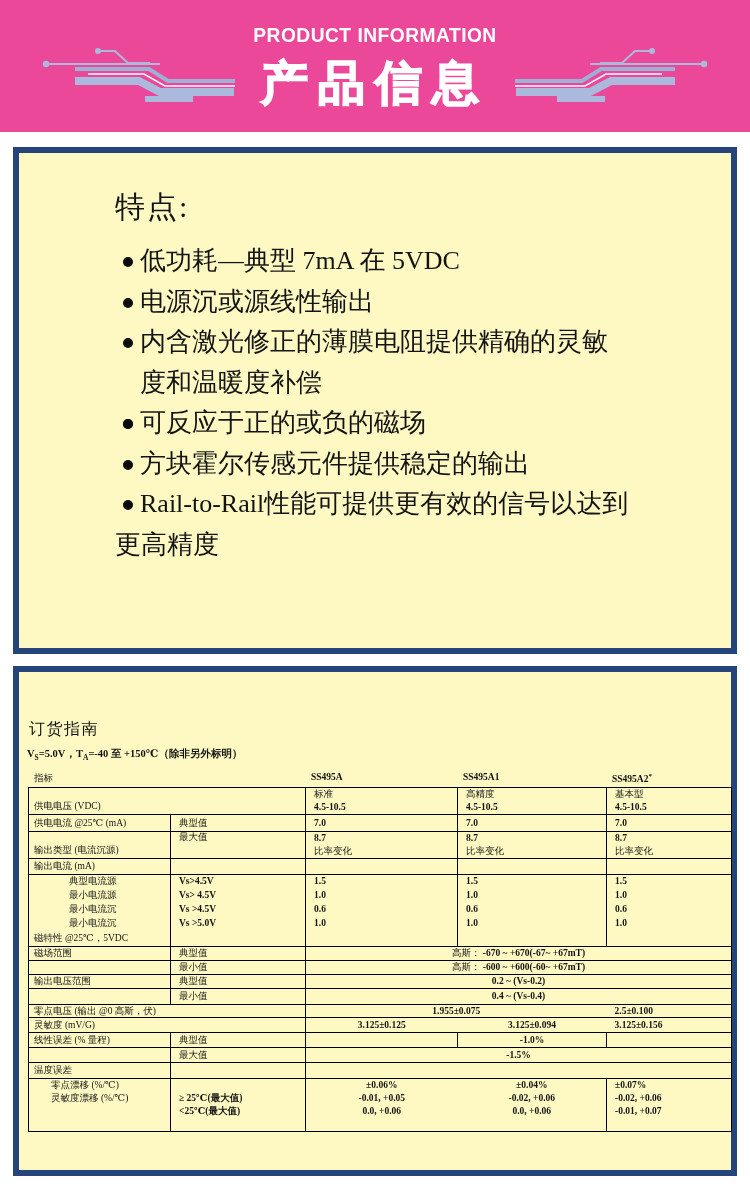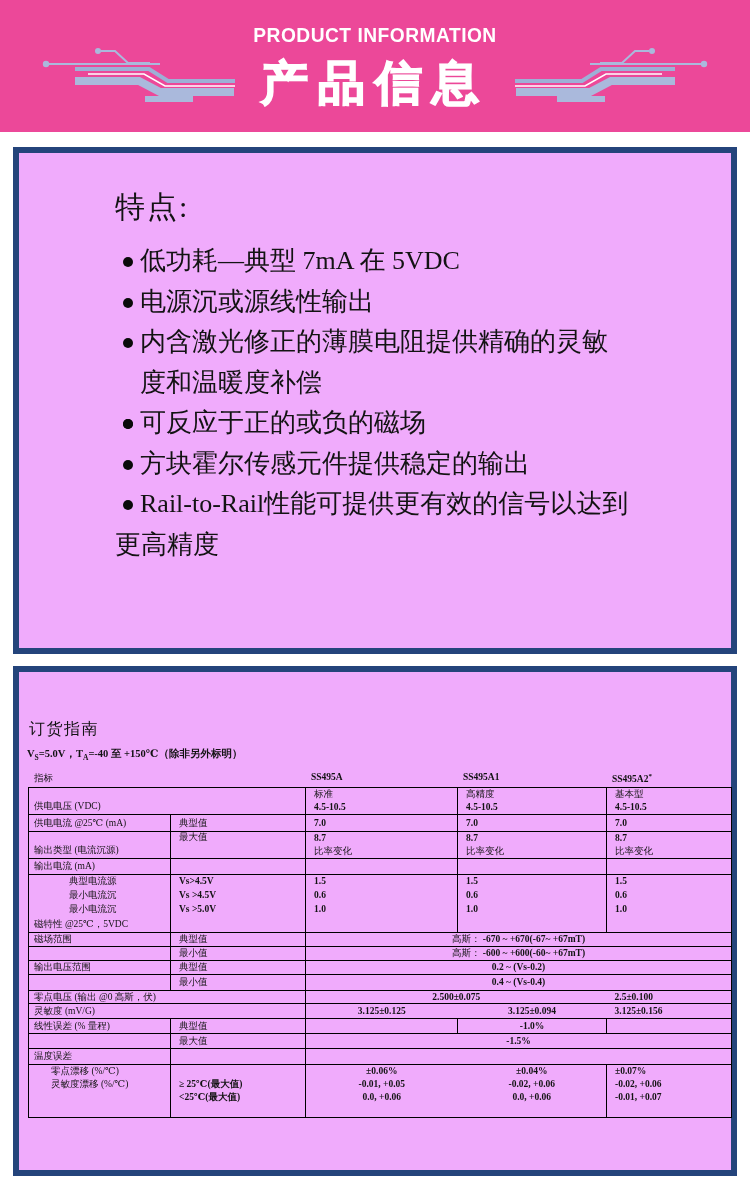--- a/index.html
+++ b/index.html
@@ -15,21 +15,21 @@
                 font-weight:bold; font-size:20px; letter-spacing:.5px; transform:scaleX(.96); }
   .banner-title { position:absolute; top:52px; left:0; width:100%; text-align:center;
                   color:#fff; font-family:"Liberation Sans","DejaVu Sans",sans-serif;
                   font-weight:bold; font-size:47px; letter-spacing:10px;
                   -webkit-text-stroke:1.6px #ffffff; }
   .trace { position:absolute; top:38px; width:230px; height:66px; }
   .trace.left  { left:30px; }
   .trace.right { right:30px; transform:scaleX(-1); }
 
   
-  .panel { position:absolute; left:13px; width:724px; background:#f0abfc;
+  .panel { position:absolute; left:13px; width:724px; background:#fef9c3;
            border:6px solid #24447b; }
   .panel.features-box { top:147px; height:507px; }
   .panel.table-box    { top:666px; height:510px; }
 
   
   .feat-title { margin:34px 0 0 96px; font-size:30px; letter-spacing:2px; }
   .feat-list  { margin-top:13px; font-size:26px; line-height:40.5px; }
   .feat-line  { position:relative; padding-left:121px; white-space:nowrap; }
   .feat-line.dedent { padding-left:96px; }
   .dot { position:absolute; left:104px; top:16px; width:10px; height:10px;
@@ -207,20 +207,27 @@
     </tr>
 
     <tr class="h14 nl">
       <td class="ind">典型电流源</td>
       <td class="sub"><b>Vs&gt;4.5V</b></td>
       <td class="val">1.5</td>
       <td class="val">1.5</td>
       <td class="val">1.5</td>
     </tr>
     <tr class="h14 nl">
+      <td class="ind">最小电流源</td>
+      <td class="sub"><b>Vs&gt; 4.5V</b></td>
+      <td class="val">1.0</td>
+      <td class="val">1.0</td>
+      <td class="val">1.0</td>
+    </tr>
+    <tr class="h14 nl">
       <td class="ind">最小电流沉</td>
       <td class="sub"><b>Vs &gt;4.5V</b></td>
       <td class="val">0.6</td>
       <td class="val">0.6</td>
       <td class="val">0.6</td>
     </tr>
     <tr class="h14 nl">
       <td class="ind">最小电流沉</td>
       <td class="sub"><b>Vs &gt;5.0V</b></td>
       <td class="val">1.0</td>
@@ -251,21 +258,21 @@
       <td colspan="3" class="ctr"><b>0.2 ~ (Vs-0.2)</b></td>
     </tr>
     <tr class="h16">
       <td></td>
       <td class="sub">最小值</td>
       <td colspan="3" class="ctr"><b>0.4 ~ (Vs-0.4)</b></td>
     </tr>
 
     <tr class="h13">
       <td colspan="2">零点电压 (输出 @0 高斯，伏)</td>
-      <td colspan="2" class="ctr brn"><b>2.500±0.075</b></td>
+      <td colspan="2" class="ctr brn"><b>1.955±0.075</b></td>
       <td class="val bln">2.5±0.100</td>
     </tr>
 
     <tr class="h15">
       <td colspan="2">灵敏度 (mV/G)</td>
       <td class="ctr brn"><b>3.125±0.125</b></td>
       <td class="ctr brn bln"><b>3.125±0.094</b></td>
       <td class="val bln">3.125±0.156</td>
     </tr>
 

